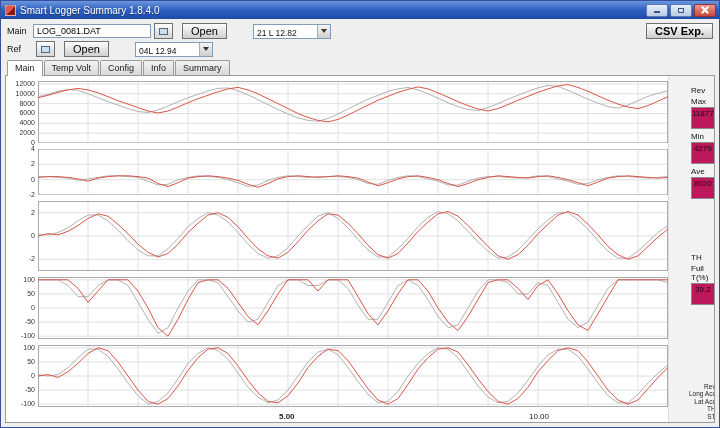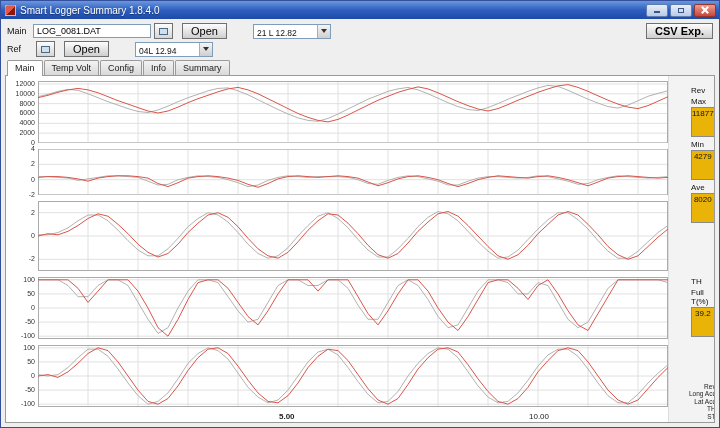--- a/index.html
+++ b/index.html
@@ -57,21 +57,21 @@
   .chart-row { display:flex; margin-bottom:6px; position:relative; }
   .yaxis { width:28px; position:relative; font-size:7px; color:#333; }
   .yaxis span { position:absolute; right:3px; line-height:8px; }
   svg.plot { display:block; }
   .xaxis { position:relative; height:11px; font-size:8px; color:#222; }
   .xaxis span { position:absolute; top:-1px; }
 
   .stats-col { flex:1; position:relative; font-size:8px; padding:8px 3px 0 21px; background:#f3f3f3; border-left:1px solid #ddd; }
   .stat-label { margin:2px 0 1px 1px; }
   .stat-label.section-gap { margin-top:54px; }
-  .stat-box { border:1px solid #8a8a8a; background:#eab308; height:30px; line-height:12px; text-align:center; margin:0 1px 3px 1px; }
+  .stat-box { border:1px solid #8a8a8a; background:#be185d; height:22px; line-height:12px; text-align:center; margin:0 1px 3px 1px; }
   .legend { position:absolute; bottom:2px; right:3px; text-align:right; font-size:6.5px; line-height:7.5px; color:#222; }
 </style>
 </head>
 <body>
 
 <div class="window">
 
   <div class="titlebar">
     <span class="app-icon"></span>
     <span class="title-text">Smart Logger Summary 1.8.4.0</span>

